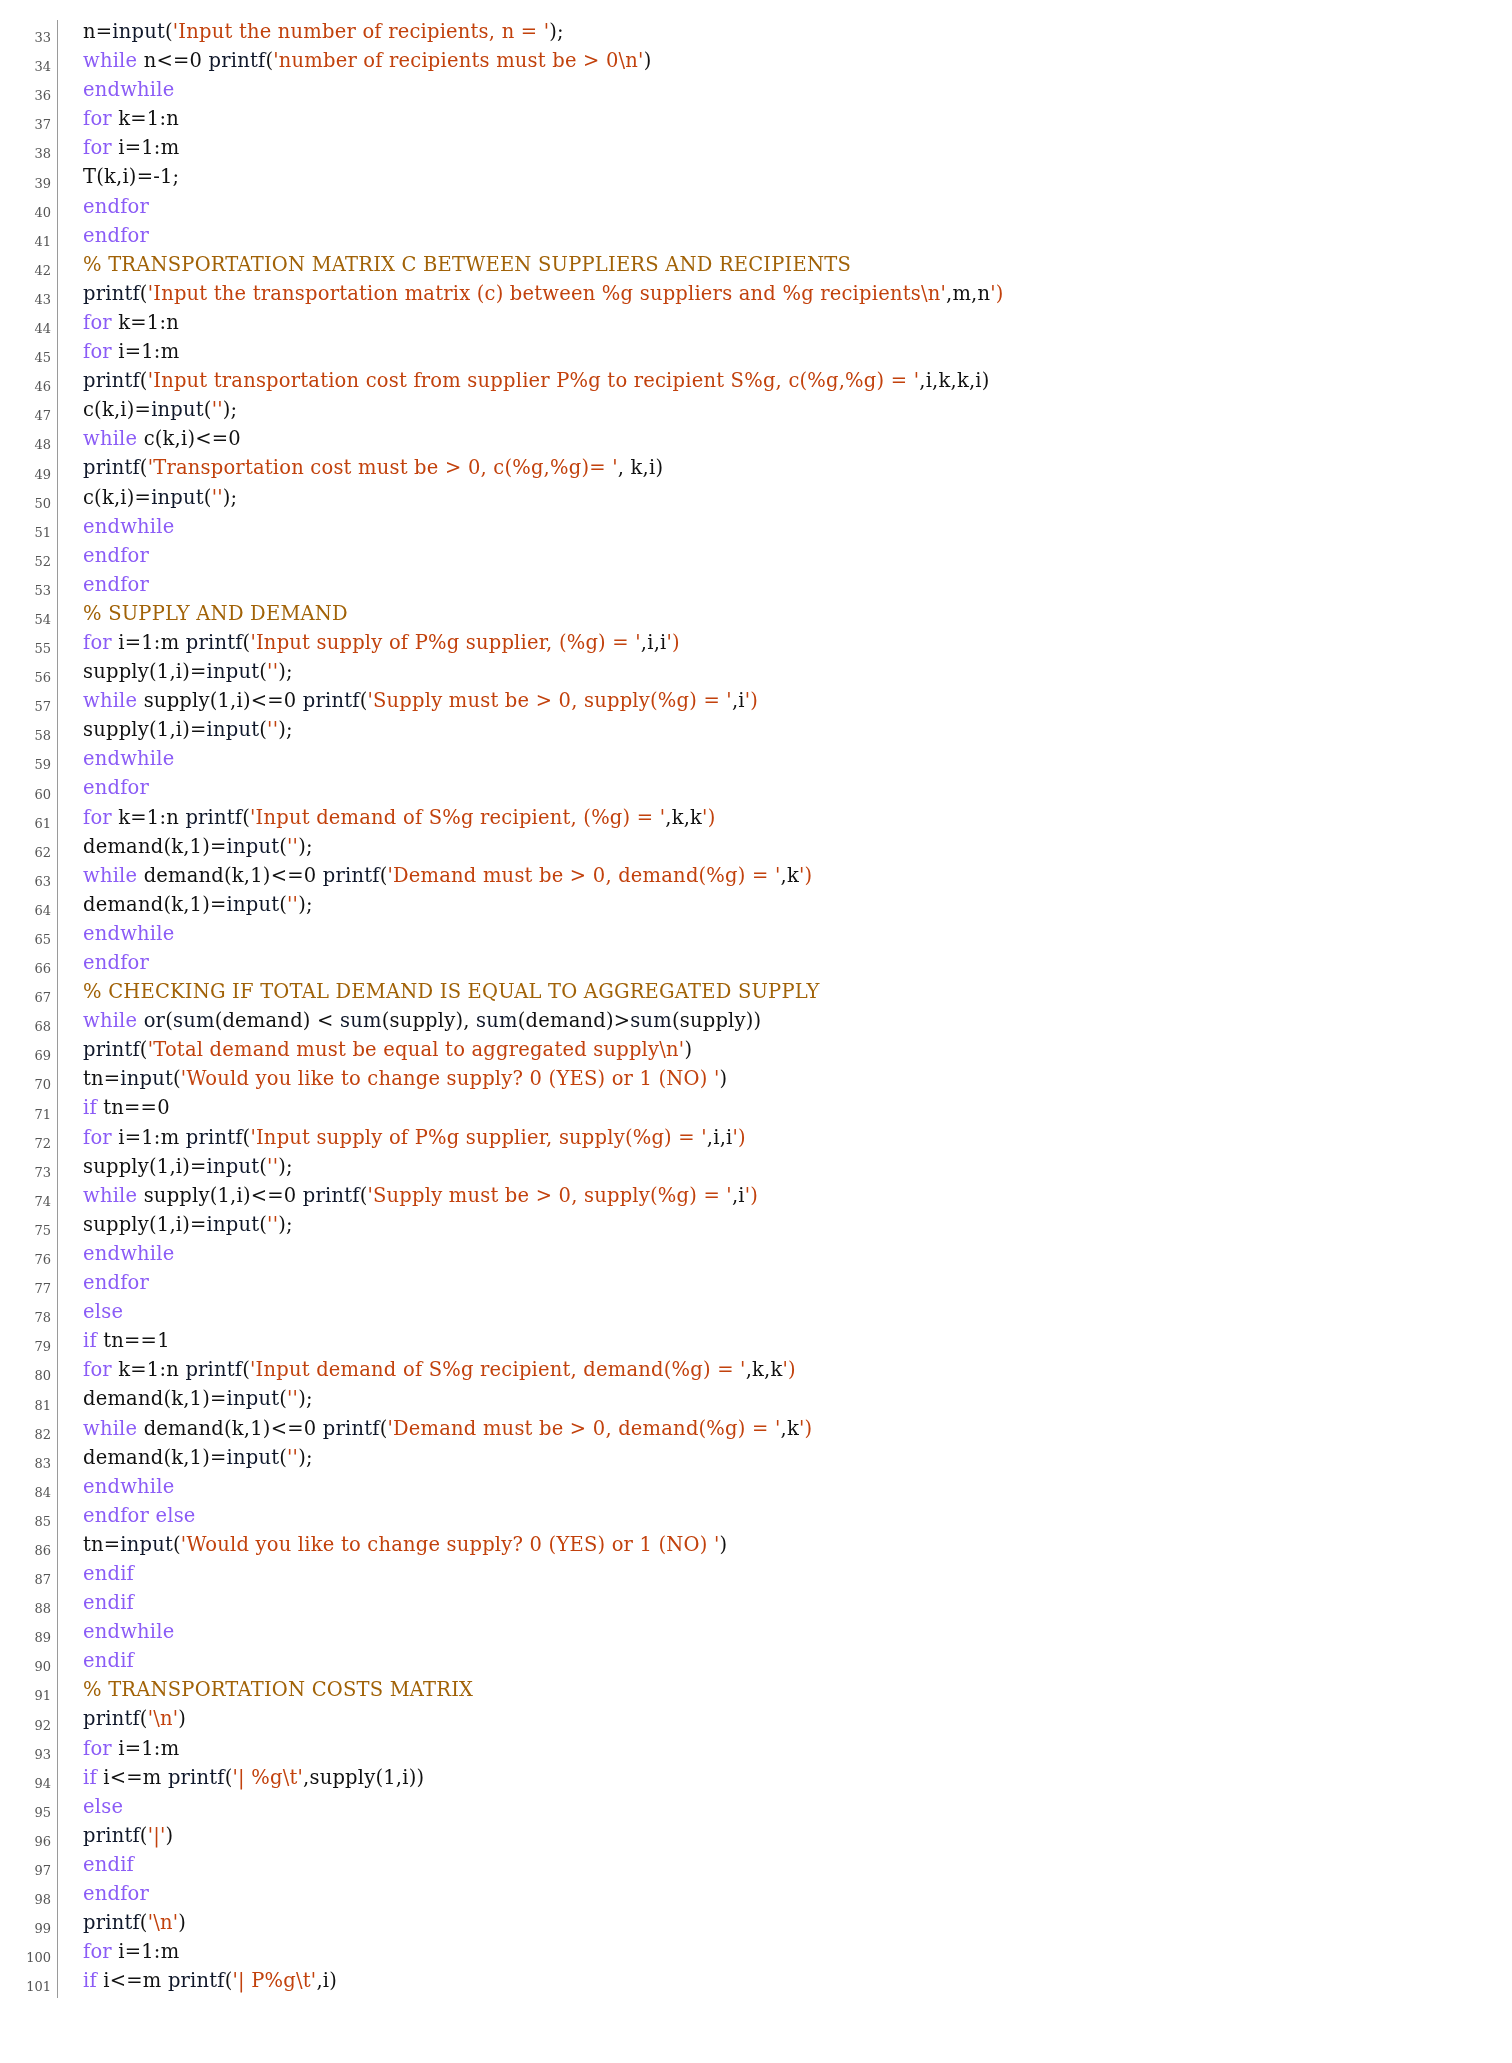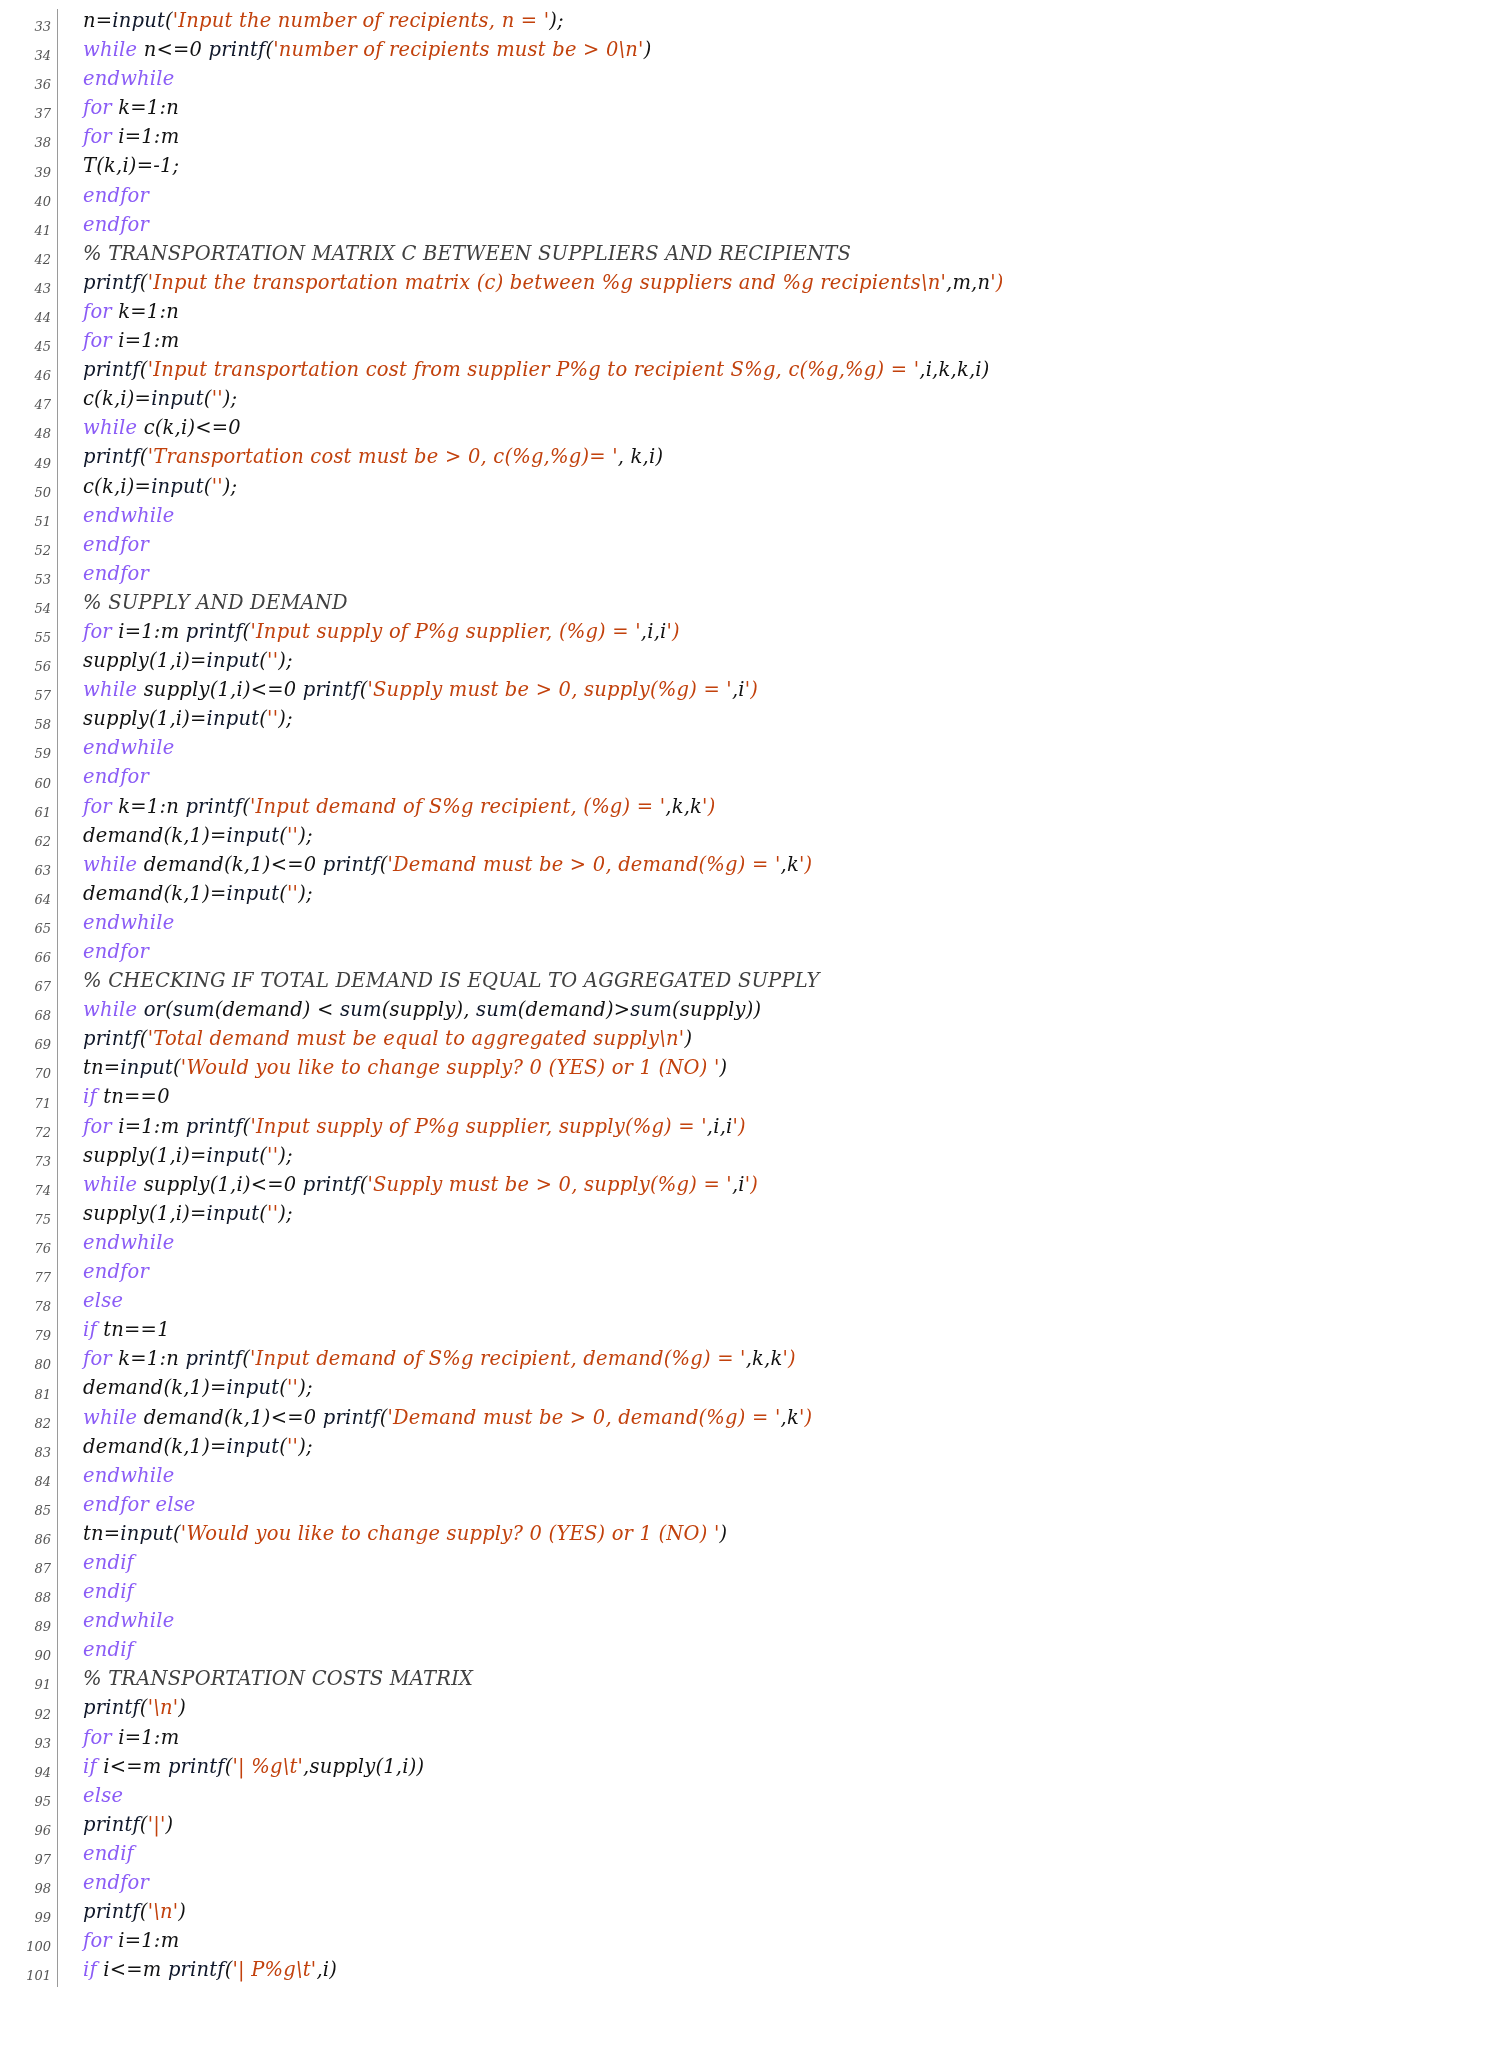--- a/index.html
+++ b/index.html
@@ -7,22 +7,21 @@
     padding: 0;
     background: #ffffff;
   }
   body {
     width: 1512px;
     min-height: 2063px;
     font-family: "DejaVu Serif", serif;
   }
   #listing {
     position: relative;
-    padding: 9px 0 0 0;
-    font-style: italic;
+    padding: 20px 0 0 0;
   }
   .row {
     display: flex;
     align-items: baseline;
     height: 29.1px;
   }
   .lineno {
     width: 58px;
     min-width: 58px;
     text-align: right;
@@ -42,21 +41,21 @@
     padding-left: 25px;
     font-family: "DejaVu Serif", serif;
     font-size: 19.5px;
     white-space: pre;
     color: #111111;
     letter-spacing: 0.2px;
   }
   .kw  { color: #8b5cf6; }
   .fn  { color: #0f172a; }
   .str { color: #c2410c; }
-  .cmt { color: #404040; font-family: "DejaVu Serif", serif; }
+  .cmt { color: #a16207; font-family: "DejaVu Serif", serif; }
 </style>
 </head>
 <body>
 
 <div id="listing">
     <div class="row">
       <div class="lineno">33</div>
       <div class="code">n=<span class="fn">input</span>(<span class="str">'Input the number of recipients, n = '</span>);</div>
     </div>
     <div class="row">

